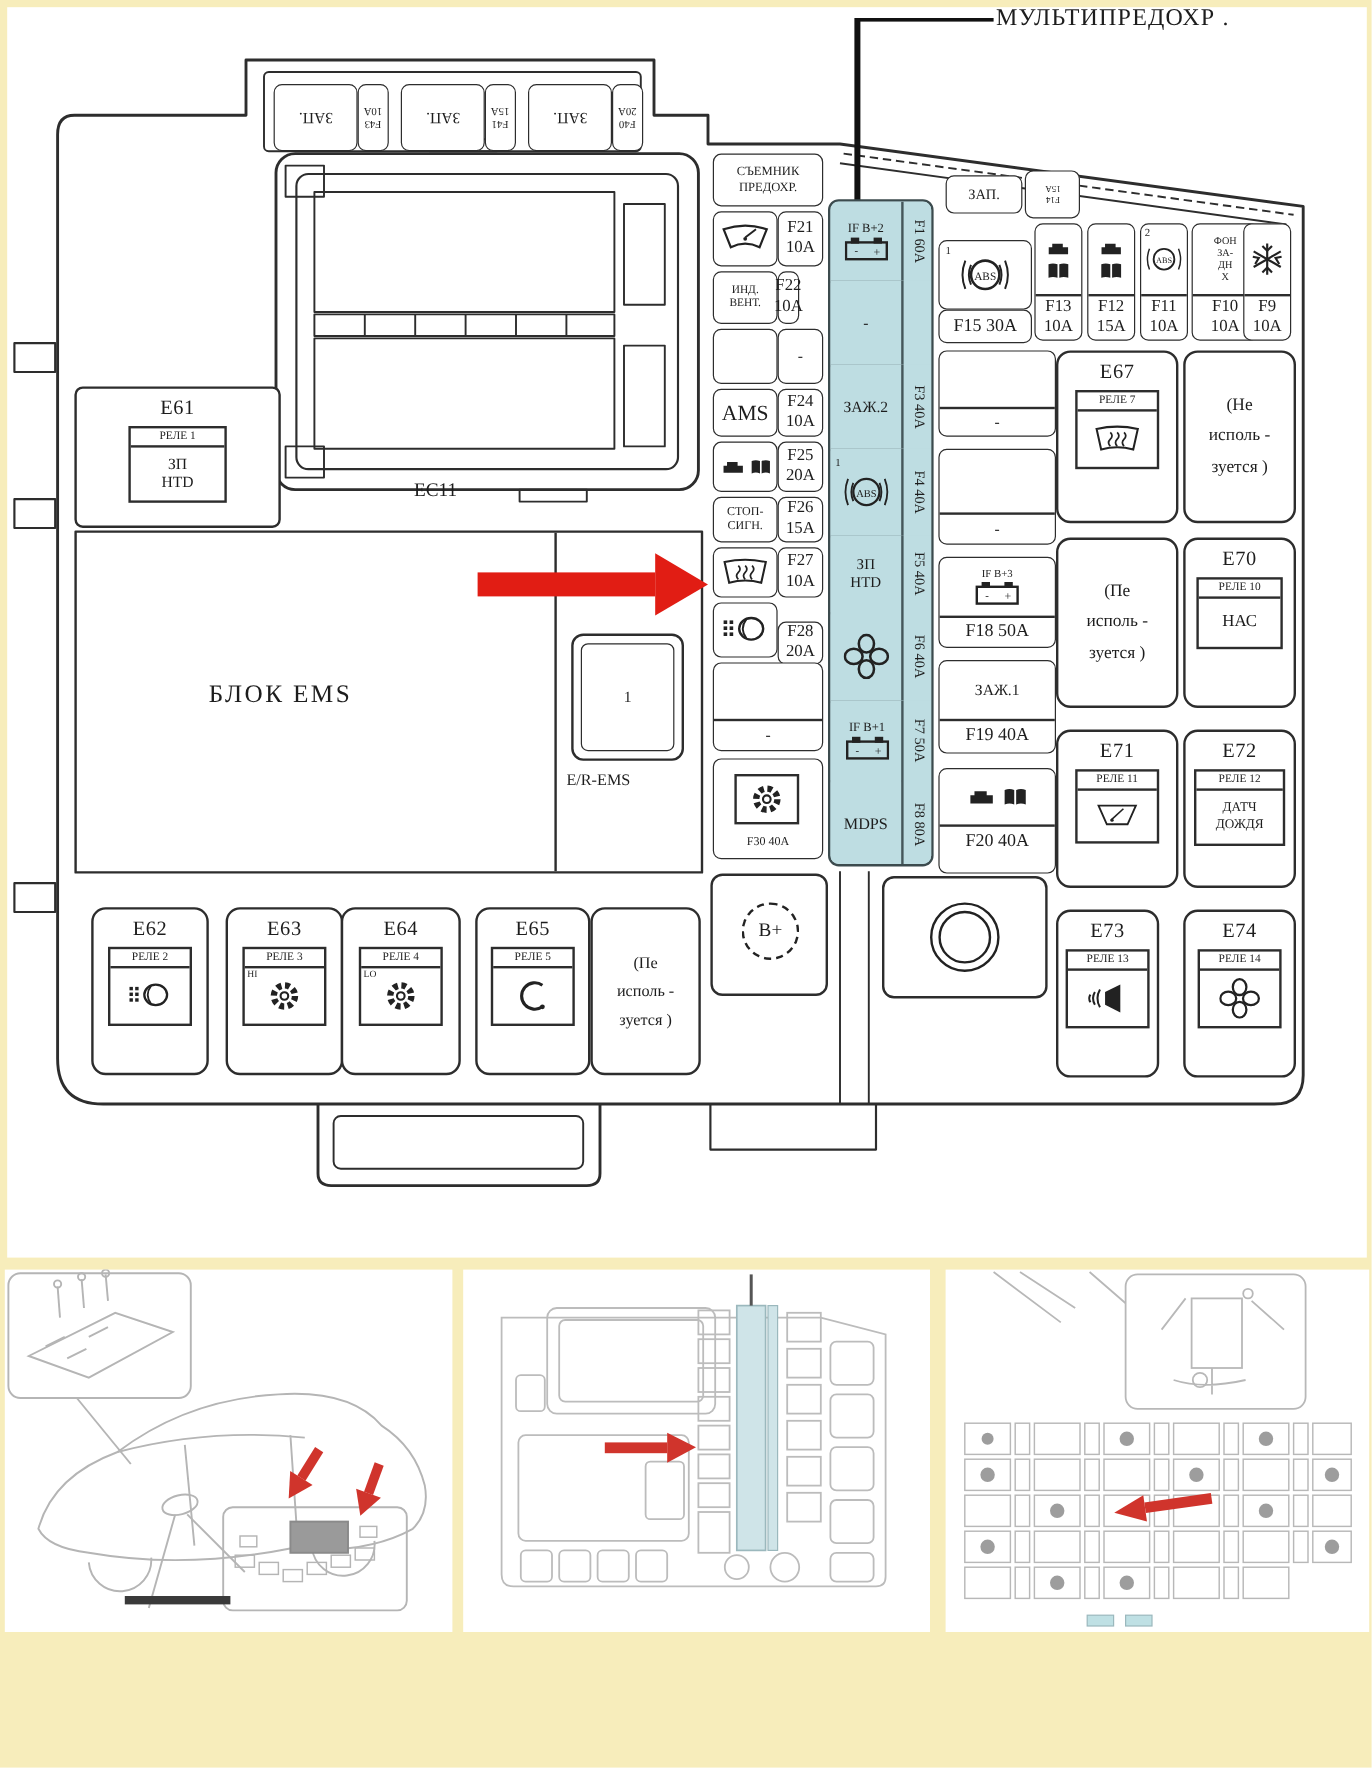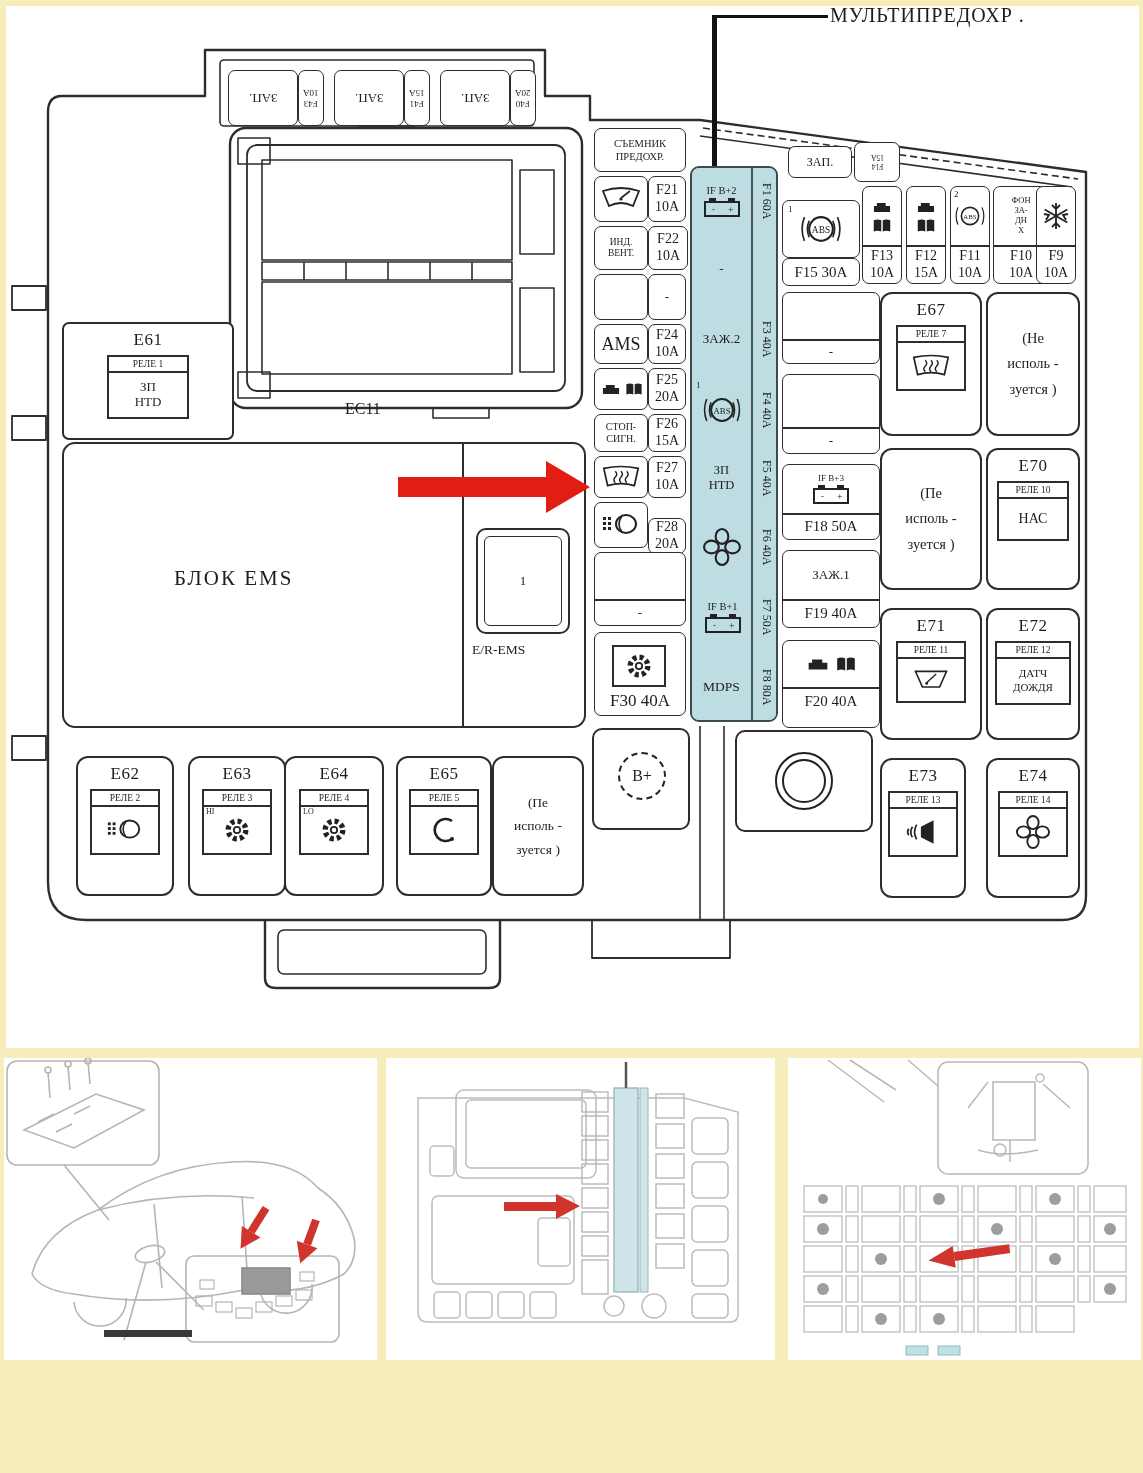--- a/index.html
+++ b/index.html
@@ -97,21 +97,21 @@
   <div class="rid">E61</div>
   <div class="rbox" style="width:78px">
     <div class="rhdr">РЕЛЕ 1</div>
     <div class="ricon colf ctr" style="height:44px;font-size:13px;line-height:1.15;display:flex">
       <span>ЗП</span>
       <span>HTD</span>
     </div>
   </div>
 </div>
 
-<div class="cell" style="left:62px;top:442px;width:524px;height:286px;border-radius:13px">
+<div class="cell" style="left:62px;top:442px;width:524px;height:286px;border-radius:1px">
   <div class="t" style="left:398px;top:0;width:2px;height:282px;background:#2d2d2d"></div>
   <div class="t" style="left:110px;top:122px;font-size:21px;letter-spacing:2px">БЛОК EMS</div>
   <div class="t" style="left:412px;top:84px;width:94px;height:106px;border:2px solid #2d2d2d;border-radius:10px">
     <div class="t ctr" style="left:6px;top:6px;right:6px;bottom:6px;border:1.5px solid #2d2d2d;border-radius:6px;font-size:13px">
       <span>1</span>
     </div>
   </div>
   <div class="t" style="left:408px;top:198px;font-size:13.5px">E/R-EMS</div>
 </div>
 
@@ -132,21 +132,21 @@
   </div>
 <div class="cell thin ctr colf fuse-id" style="left:648px;top:176px;width:38px;height:46px;display:flex">
   <span>F21</span>
     <span>10A</span>
   </div>
 
 <div class="cell thin ctr colf" style="left:594px;top:226px;width:54px;height:44px;font-size:9.5px;line-height:1.2;display:flex">
   <span>ИНД.</span>
   <span>ВЕНТ.</span>
   </div>
-<div class="cell thin ctr colf fuse-id" style="left:648px;top:226px;width:40px;height:44px;display:flex">
+<div class="cell thin ctr colf fuse-id" style="left:648px;top:226px;width:18px;height:44px;display:flex">
   <span>F22</span>
     <span>10A</span>
   </div>
 
 <div class="cell thin" style="left:594px;top:274px;width:54px;height:46px"></div>
 <div class="cell thin ctr" style="left:648px;top:274px;width:38px;height:46px;font-size:13px">
   <span>-</span>
   </div>
 
 <div class="cell thin ctr" style="left:594px;top:324px;width:54px;height:40px;font-size:18px">
@@ -216,21 +216,21 @@
     </div>
 </div>
 
 <div class="cell thin" style="left:594px;top:632px;width:92px;height:84px">
   <div class="t ctr" style="left:17px;top:12px;width:54px;height:42px;border:2px solid #2d2d2d">
     <svg width="30" height="30" viewBox="0 0 34 34">
       <circle cx="17" cy="17" r="10" fill="none" stroke="#222" stroke-width="6" stroke-dasharray="4.5 3.4"></circle>
       <circle cx="17" cy="17" r="3.6" fill="none" stroke="#222" stroke-width="2"></circle>
     </svg>
     </div>
-  <div class="t ctr" style="left:0;top:56px;width:100%;height:24px;font-size:17px">
+  <div class="t ctr" style="left:0;top:56px;width:100%;height:24px;font-size:10px">
     <span>F30 40A</span>
     </div>
 </div>
 
 <div class="t" style="left:690px;top:166px;width:88px;height:556px;border:2.5px solid #3c4b4e;border-radius:9px;overflow:hidden;background:#bedde2">
 
   <div class="mfrow colf" style="position:absolute;left:0;top:0;width:59px;height:66px;display:flex">
     <span style="font-size:10.5px">IF B+2</span>
     <svg width="36" height="22" viewBox="0 0 36 22">
         <rect x="1" y="6" width="34" height="14" fill="none" stroke="#222" stroke-width="2"></rect>

